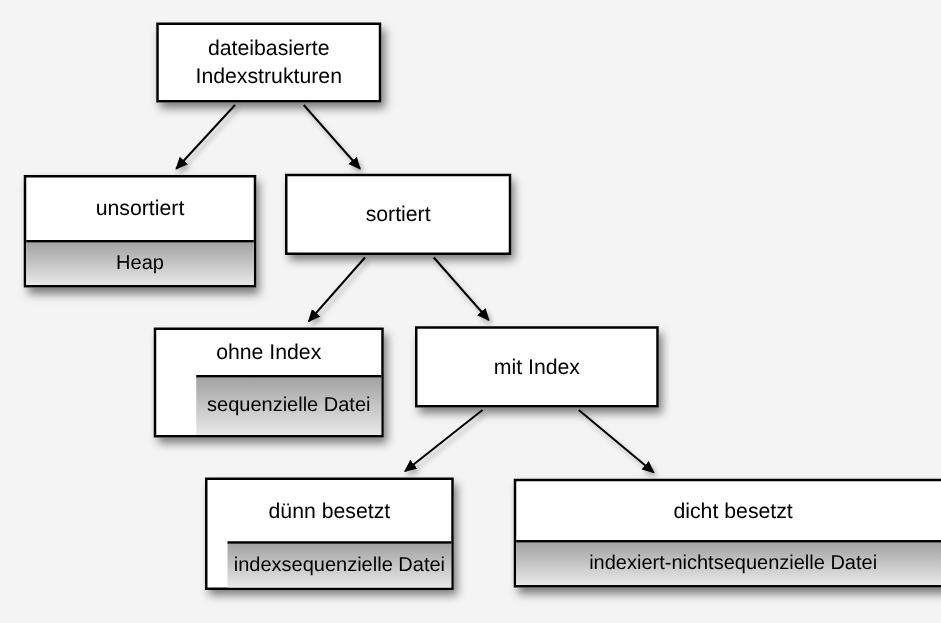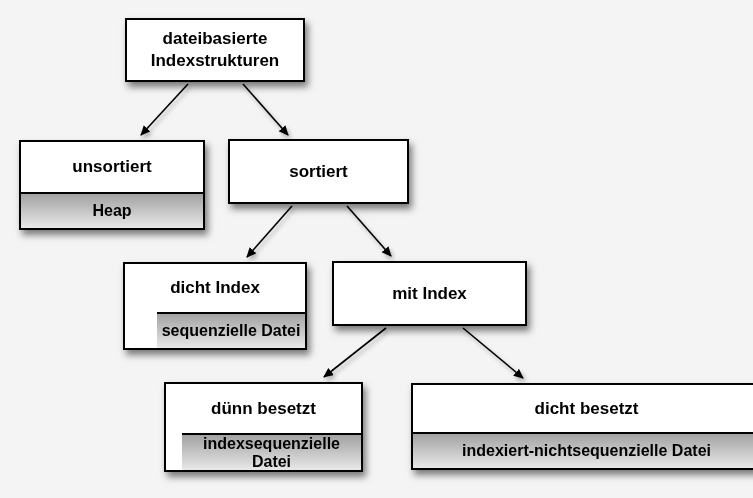--- a/index.html
+++ b/index.html
@@ -8,21 +8,20 @@
     background: #f4f4f4;
   }
   .canvas {
     position: relative;
     width: 753px;
     height: 498px;
     background: var(--bg, #f4f4f4);
     font-family: "Liberation Sans", sans-serif;
     color: var(--text, #000);
     overflow: hidden;
-    font-weight: bold;
   }
   .edges {
     position: absolute;
     left: 0;
     top: 0;
     width: 753px;
     height: 498px;
     pointer-events: none;
     filter: drop-shadow(2px 3px 2px rgba(0,0,0,0.30));
   }
@@ -61,21 +60,21 @@
     justify-content: center;
     font-size: 16px;
     text-align: center;
   }
   
   #node-root        { left: 125px; top: 18px;  width: 180px; height: 64px; }
   #node-unsortiert  { left: 19px;  top: 140px; width: 186px; height: 90px; }
   #node-unsortiert .node-sub { height: 36px; }
   #node-sortiert    { left: 228px; top: 139px; width: 181px; height: 65px; }
   #node-ohne-index  { left: 123px; top: 262px; width: 184px; height: 88px; }
-  #node-ohne-index .node-sub { height: 36px; margin-left: 32px; }
+  #node-ohne-index .node-sub { height: 48px; margin-left: 32px; }
   #node-mit-index   { left: 332px; top: 261px; width: 195px; height: 65px; }
   #node-duenn-besetzt { left: 164px; top: 382px; width: 199px; height: 90px; }
   #node-duenn-besetzt .node-sub { height: 37px; margin-left: 16px; }
   #node-dicht-besetzt { left: 411px; top: 383px; width: 351px; height: 87px; }
   #node-dicht-besetzt .node-sub { height: 36px; text-align: center; }
 </style>
 </head>
 <body>
 
 <div class="canvas">
@@ -104,21 +103,21 @@
   <div class="node" id="node-unsortiert">
     <div class="node-main">unsortiert</div>
     <div class="node-sub">Heap</div>
   </div>
 
   <div class="node" id="node-sortiert">
     <div class="node-main">sortiert</div>
   </div>
 
   <div class="node" id="node-ohne-index">
-    <div class="node-main">dicht Index</div>
+    <div class="node-main">ohne Index</div>
     <div class="node-sub">sequenzielle Datei</div>
   </div>
 
   <div class="node" id="node-mit-index">
     <div class="node-main">mit Index</div>
   </div>
 
   <div class="node" id="node-duenn-besetzt">
     <div class="node-main">dünn besetzt</div>
     <div class="node-sub">indexsequenzielle Datei</div>

